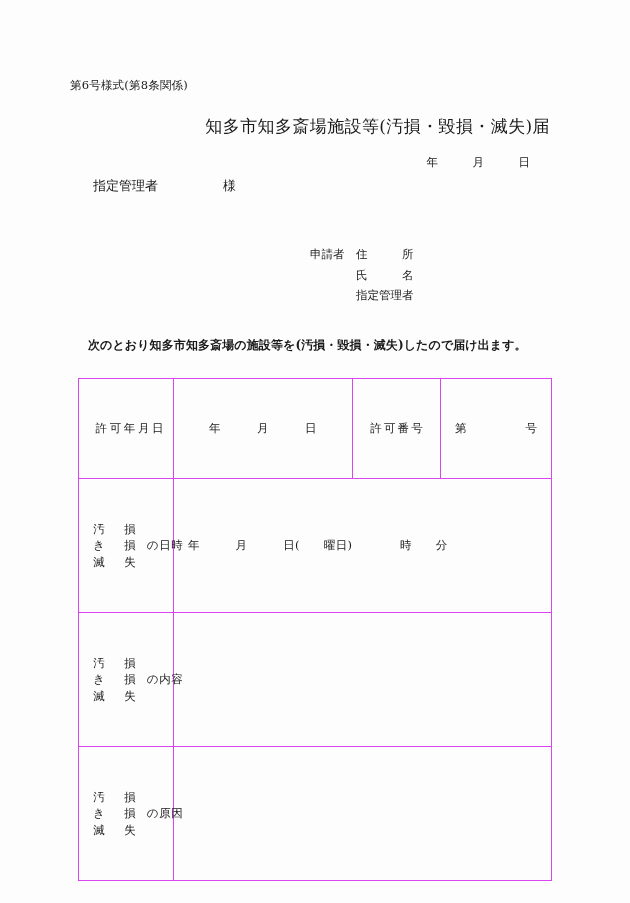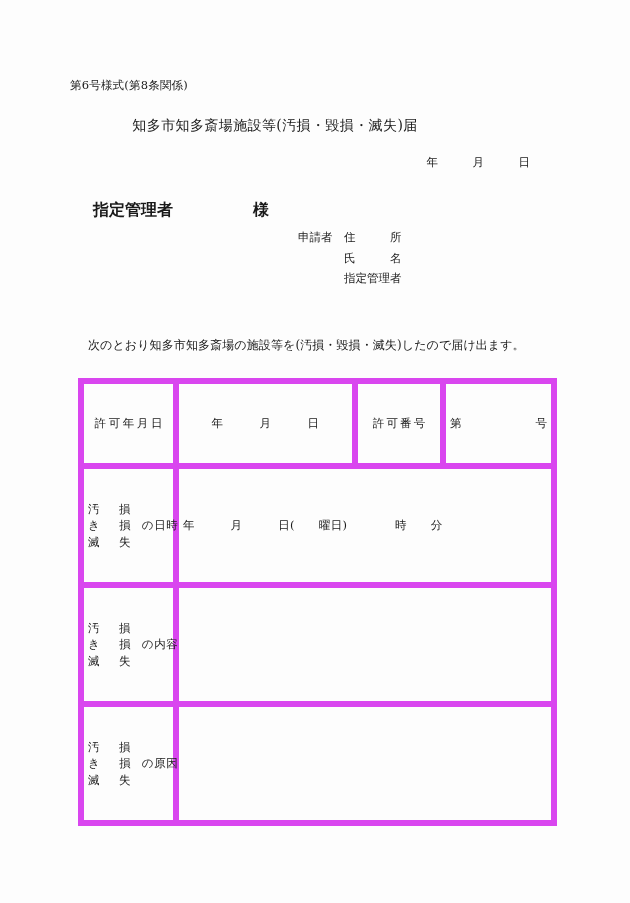--- a/index.html
+++ b/index.html
@@ -35,84 +35,85 @@
     top: 80px;
     font-size: 11.5px;
     letter-spacing: 0.2px;
   }
 
   
   .doc-title {
     left: 0;
     top: 118px;
     width: 550px;
-    text-align: center;
-    font-size: 14px;
+    text-align: right;
+    font-size: 17px;
     letter-spacing: 0.4px;
   }
 
   
   .date-line {
     left: 0;
     top: 157px;
     width: 530px;
     text-align: right;
     font-size: 11.5px;
   }
 
   
   .addressee {
     left: 93px;
-    top: 202px;
-    font-size: 16px;
-    font-weight: bold;
+    top: 179px;
+    font-size: 13px;
   }
 
   
   .applicant {
     position: absolute;
-    left: 298px;
+    left: 310px;
     top: 230px;
     font-size: 11.5px;
   }
   .applicant-row {
     display: flex;
     align-items: baseline;
     height: 20.5px;
     white-space: pre;
   }
   .applicant-label {
     width: 46px;
     display: inline-block;
   }
   .applicant-field {
     display: inline-block;
+    margin-top: 17px;
   }
 
   
   .body-text {
     left: 88px;
     top: 339px;
     font-size: 12px;
     letter-spacing: 0.1px;
+    font-weight: bold;
   }
 
   
   .form-table {
     position: absolute;
     left: 78px;
     top: 378px;
     width: 473px;
     border-collapse: collapse;
     table-layout: fixed;
     font-size: 11.5px;
   }
   .form-table td {
-    border: 6px solid #d946ef;
-    padding: 4px;
+    border: 1px solid #d946ef;
+    padding: 14px;
     vertical-align: middle;
     white-space: pre;
   }
 
   .col-label   { width: 95px; }
   .col-wide    { width: 179px; }
   .col-permit  { width: 88px; }
   .col-number  { width: 111px; }
 
   .row-head { height: 33px; }
@@ -154,20 +155,21 @@
     justify-content: flex-start;
   }
   .stack-words {
     display: flex;
     flex-direction: column;
     line-height: 1.42;
     font-size: 11.5px;
   }
   .stack-words span {
     letter-spacing: 4px;
+    text-align: center;
   }
   .stack-suffix {
     margin-left: 7px;
     font-size: 11.5px;
     letter-spacing: 0.6px;
   }
 
   
   .cell-datetime {
     padding-left: 30px;

